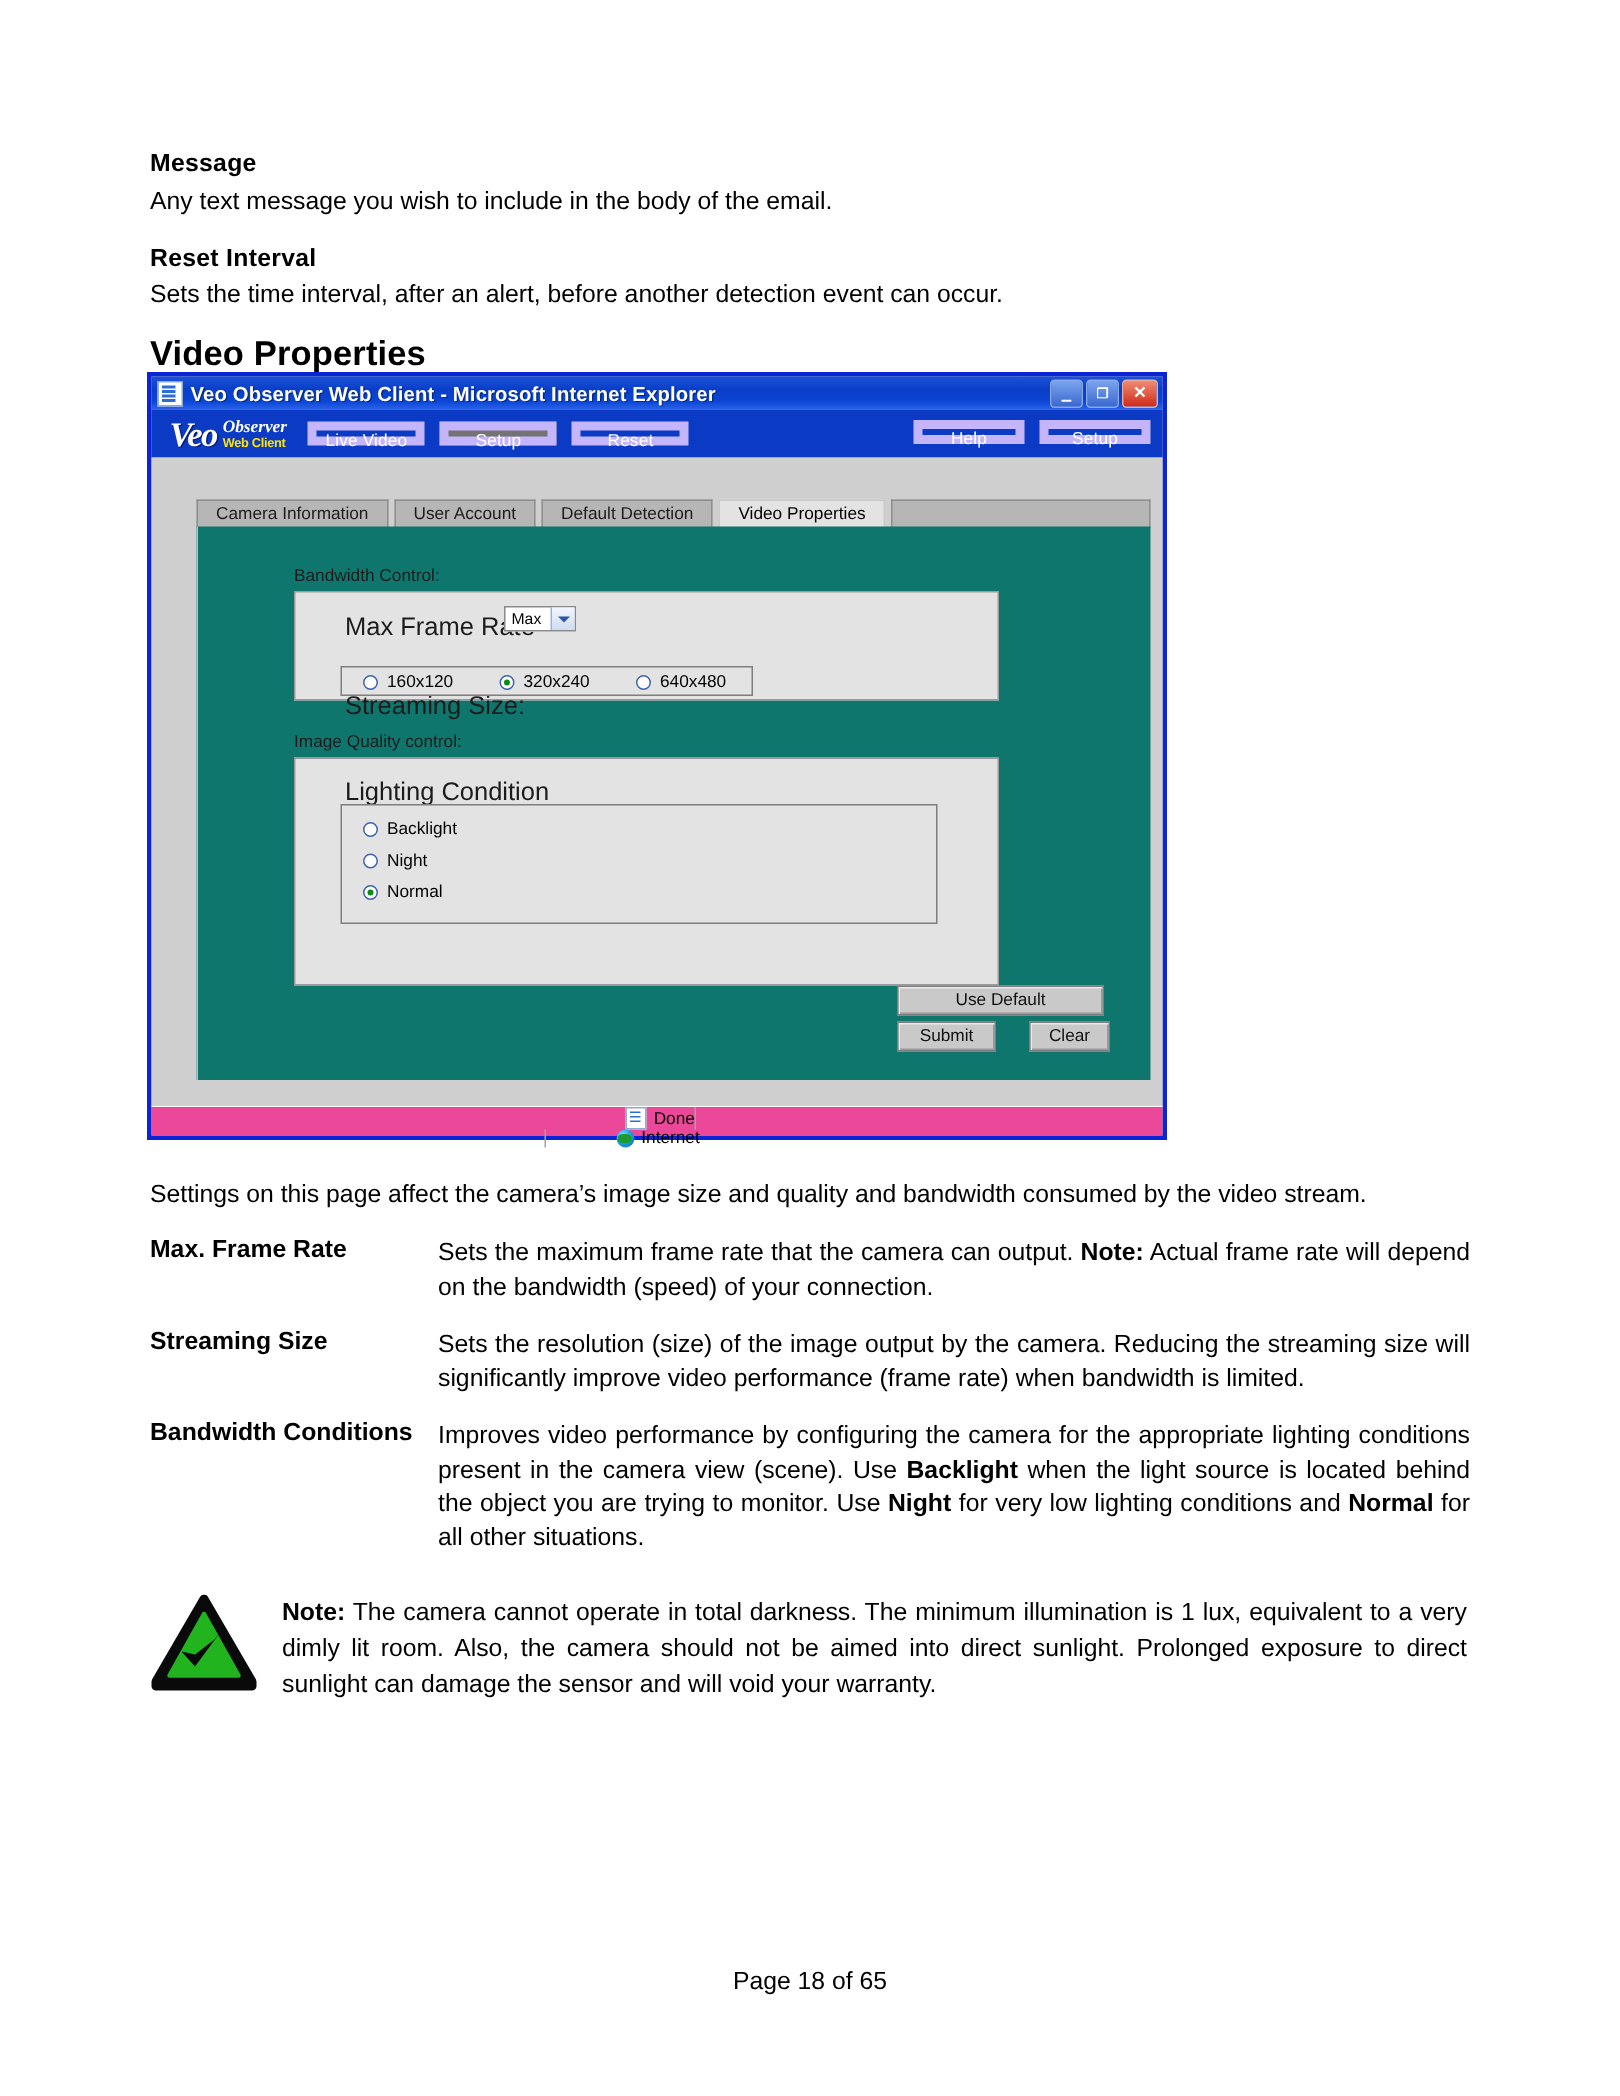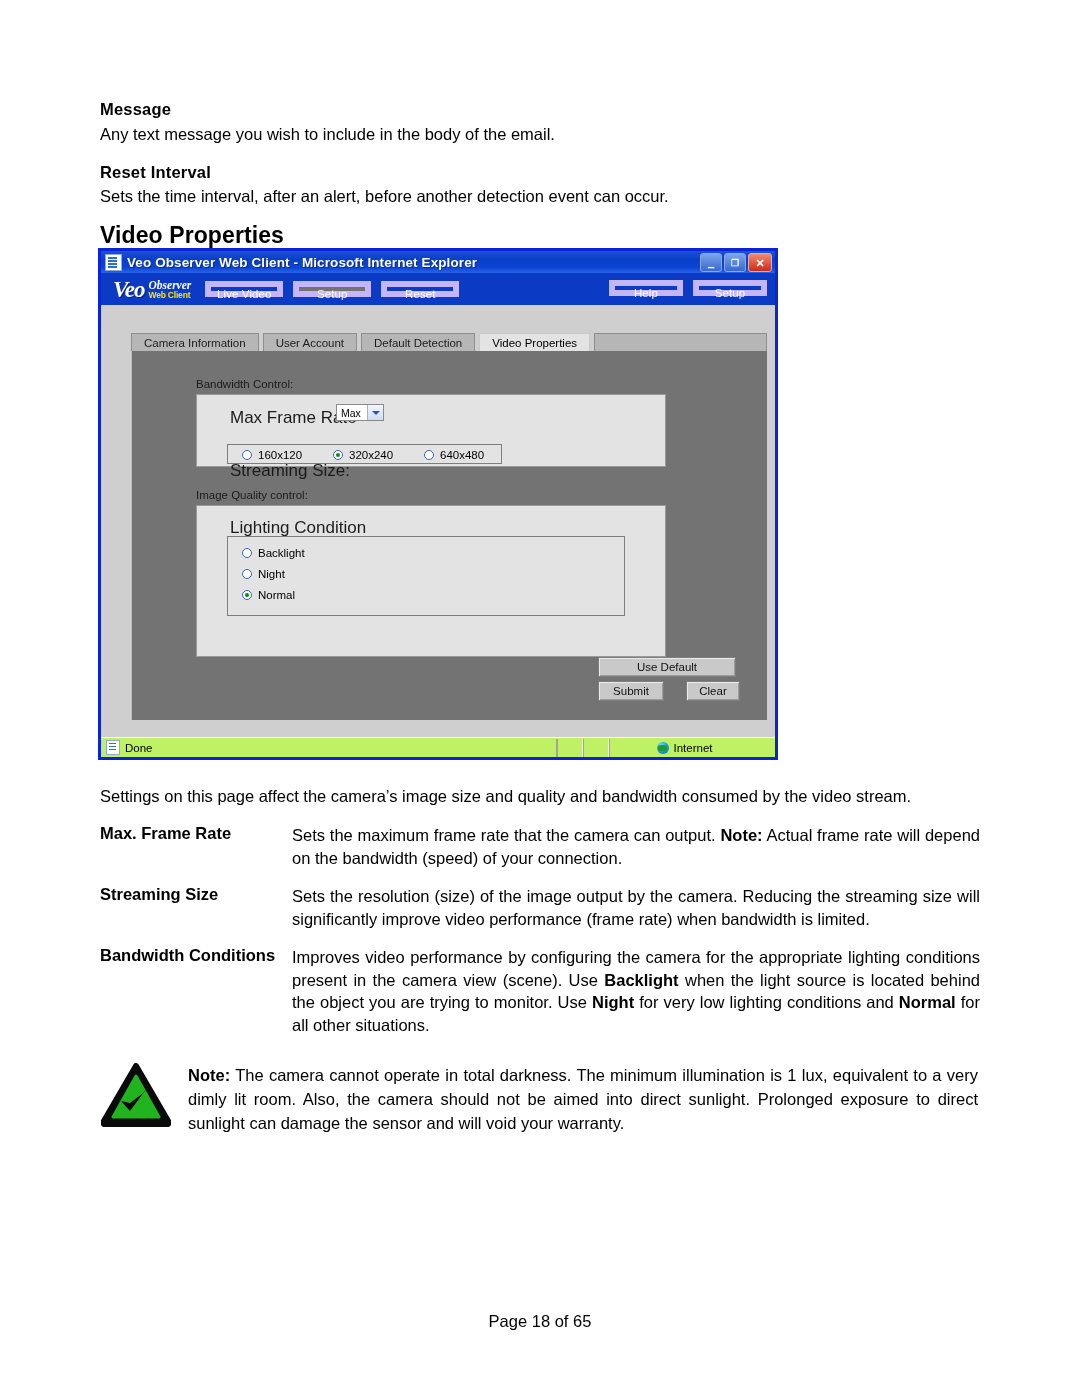--- a/index.html
+++ b/index.html
@@ -189,21 +189,21 @@
     position: relative;
     box-sizing: border-box;
   }
 
   .content-panel {
     position: absolute;
     left: 30px;
     top: 46px;
     right: 8px;
     bottom: 17px;
-    background: #737373;
+    background: #0f766e;
     border-left: 1px solid #bdbdbd;
   }
 
   .tabstrip {
     position: absolute;
     left: 30px;
     top: 28px;
     right: 8px;
     height: 19px;
     display: flex;
@@ -322,26 +322,27 @@
     text-align: center;
     box-sizing: border-box;
     line-height: 18px;
     height: 20px;
   }
 
   .statusbar {
     position: absolute;
     left: 0; right: 0; bottom: 0;
     height: 20px;
-    background: #bef264;
+    background: #ec4899;
     border-top: 1px solid #ffffff;
     display: flex;
     align-items: center;
     font-size: 11.5px;
     box-sizing: border-box;
+    flex-direction: column;
   }
   .sb-seg {
     height: 18px;
     border-left: 1px solid #a6a295;
     border-right: 1px solid #f2efe4;
     box-sizing: border-box;
   }
   .sb-left {
     display: flex;
     align-items: center;

